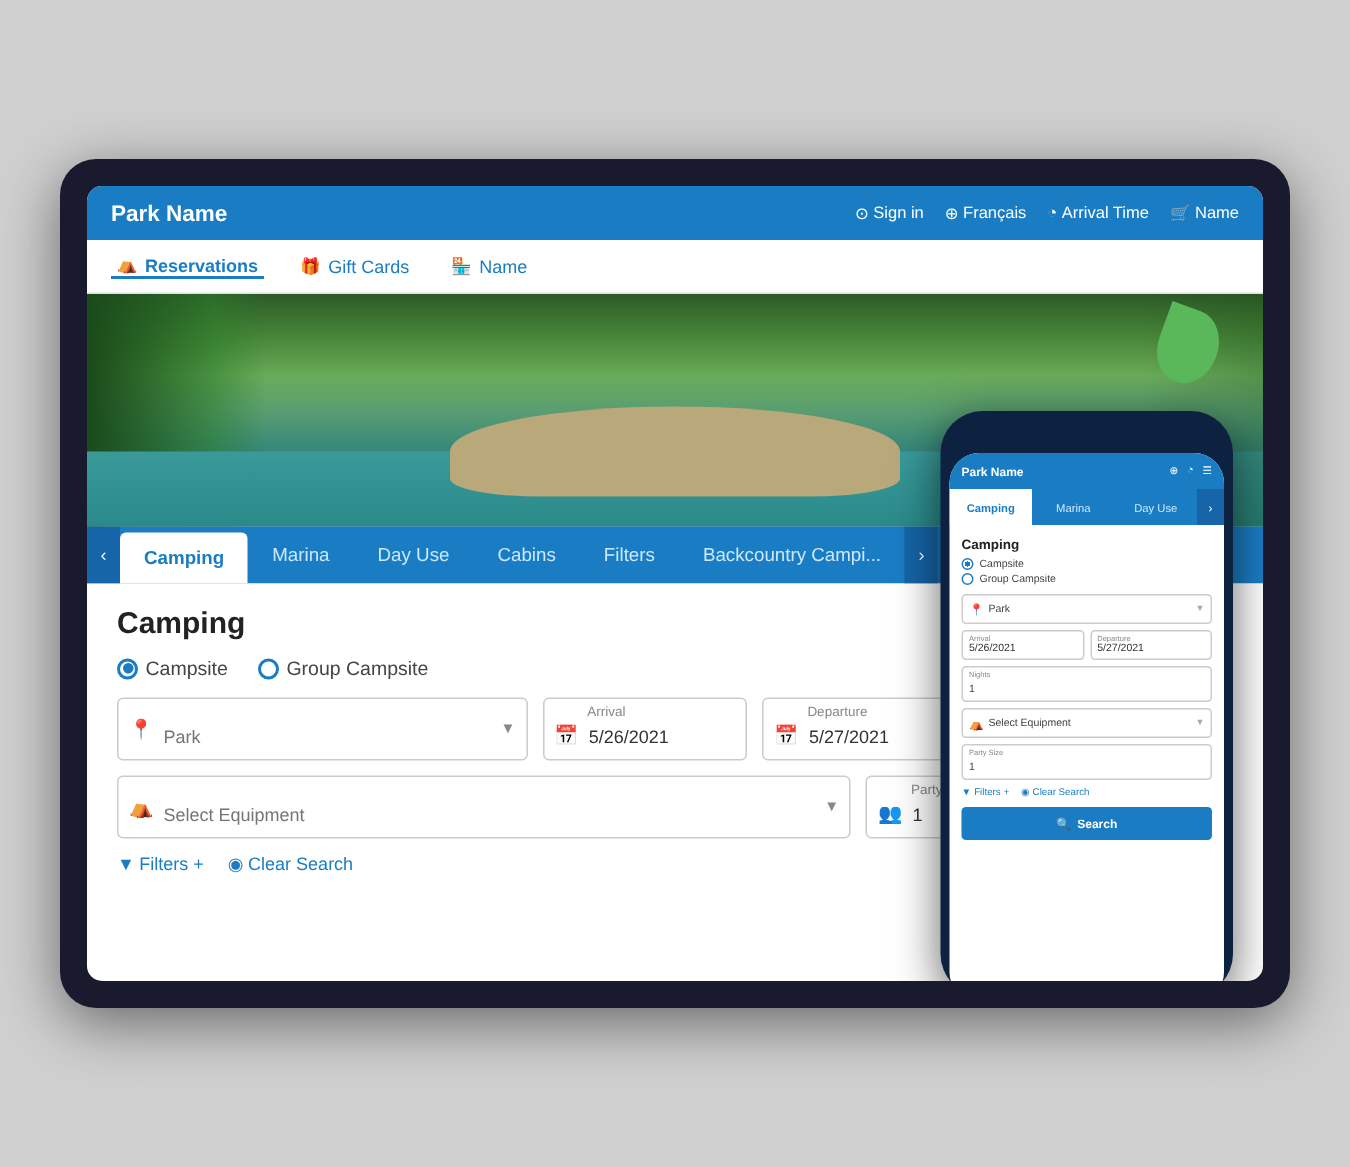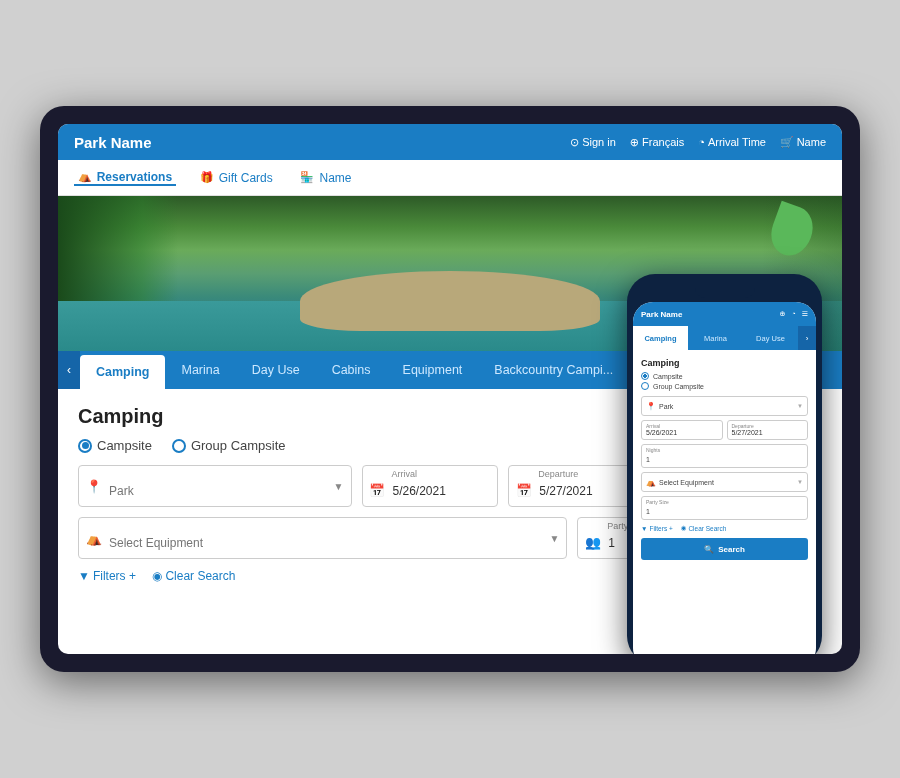--- a/index.html
+++ b/index.html
@@ -552,21 +552,21 @@
       <div class="tab-item">
         <span>Marina</span>
       </div>
       <div class="tab-item">
         <span>Day Use</span>
       </div>
       <div class="tab-item">
         <span>Cabins</span>
       </div>
       <div class="tab-item">
-        <span>Equipment</span>
+        <span>Filters</span>
       </div>
       <div class="tab-item">
         <span>Backcountry Campi...</span>
       </div>
       <div class="tab-next">›</div>
     </div>
 
     <div class="search-section">
       <div class="search-title">Camping</div>
 

